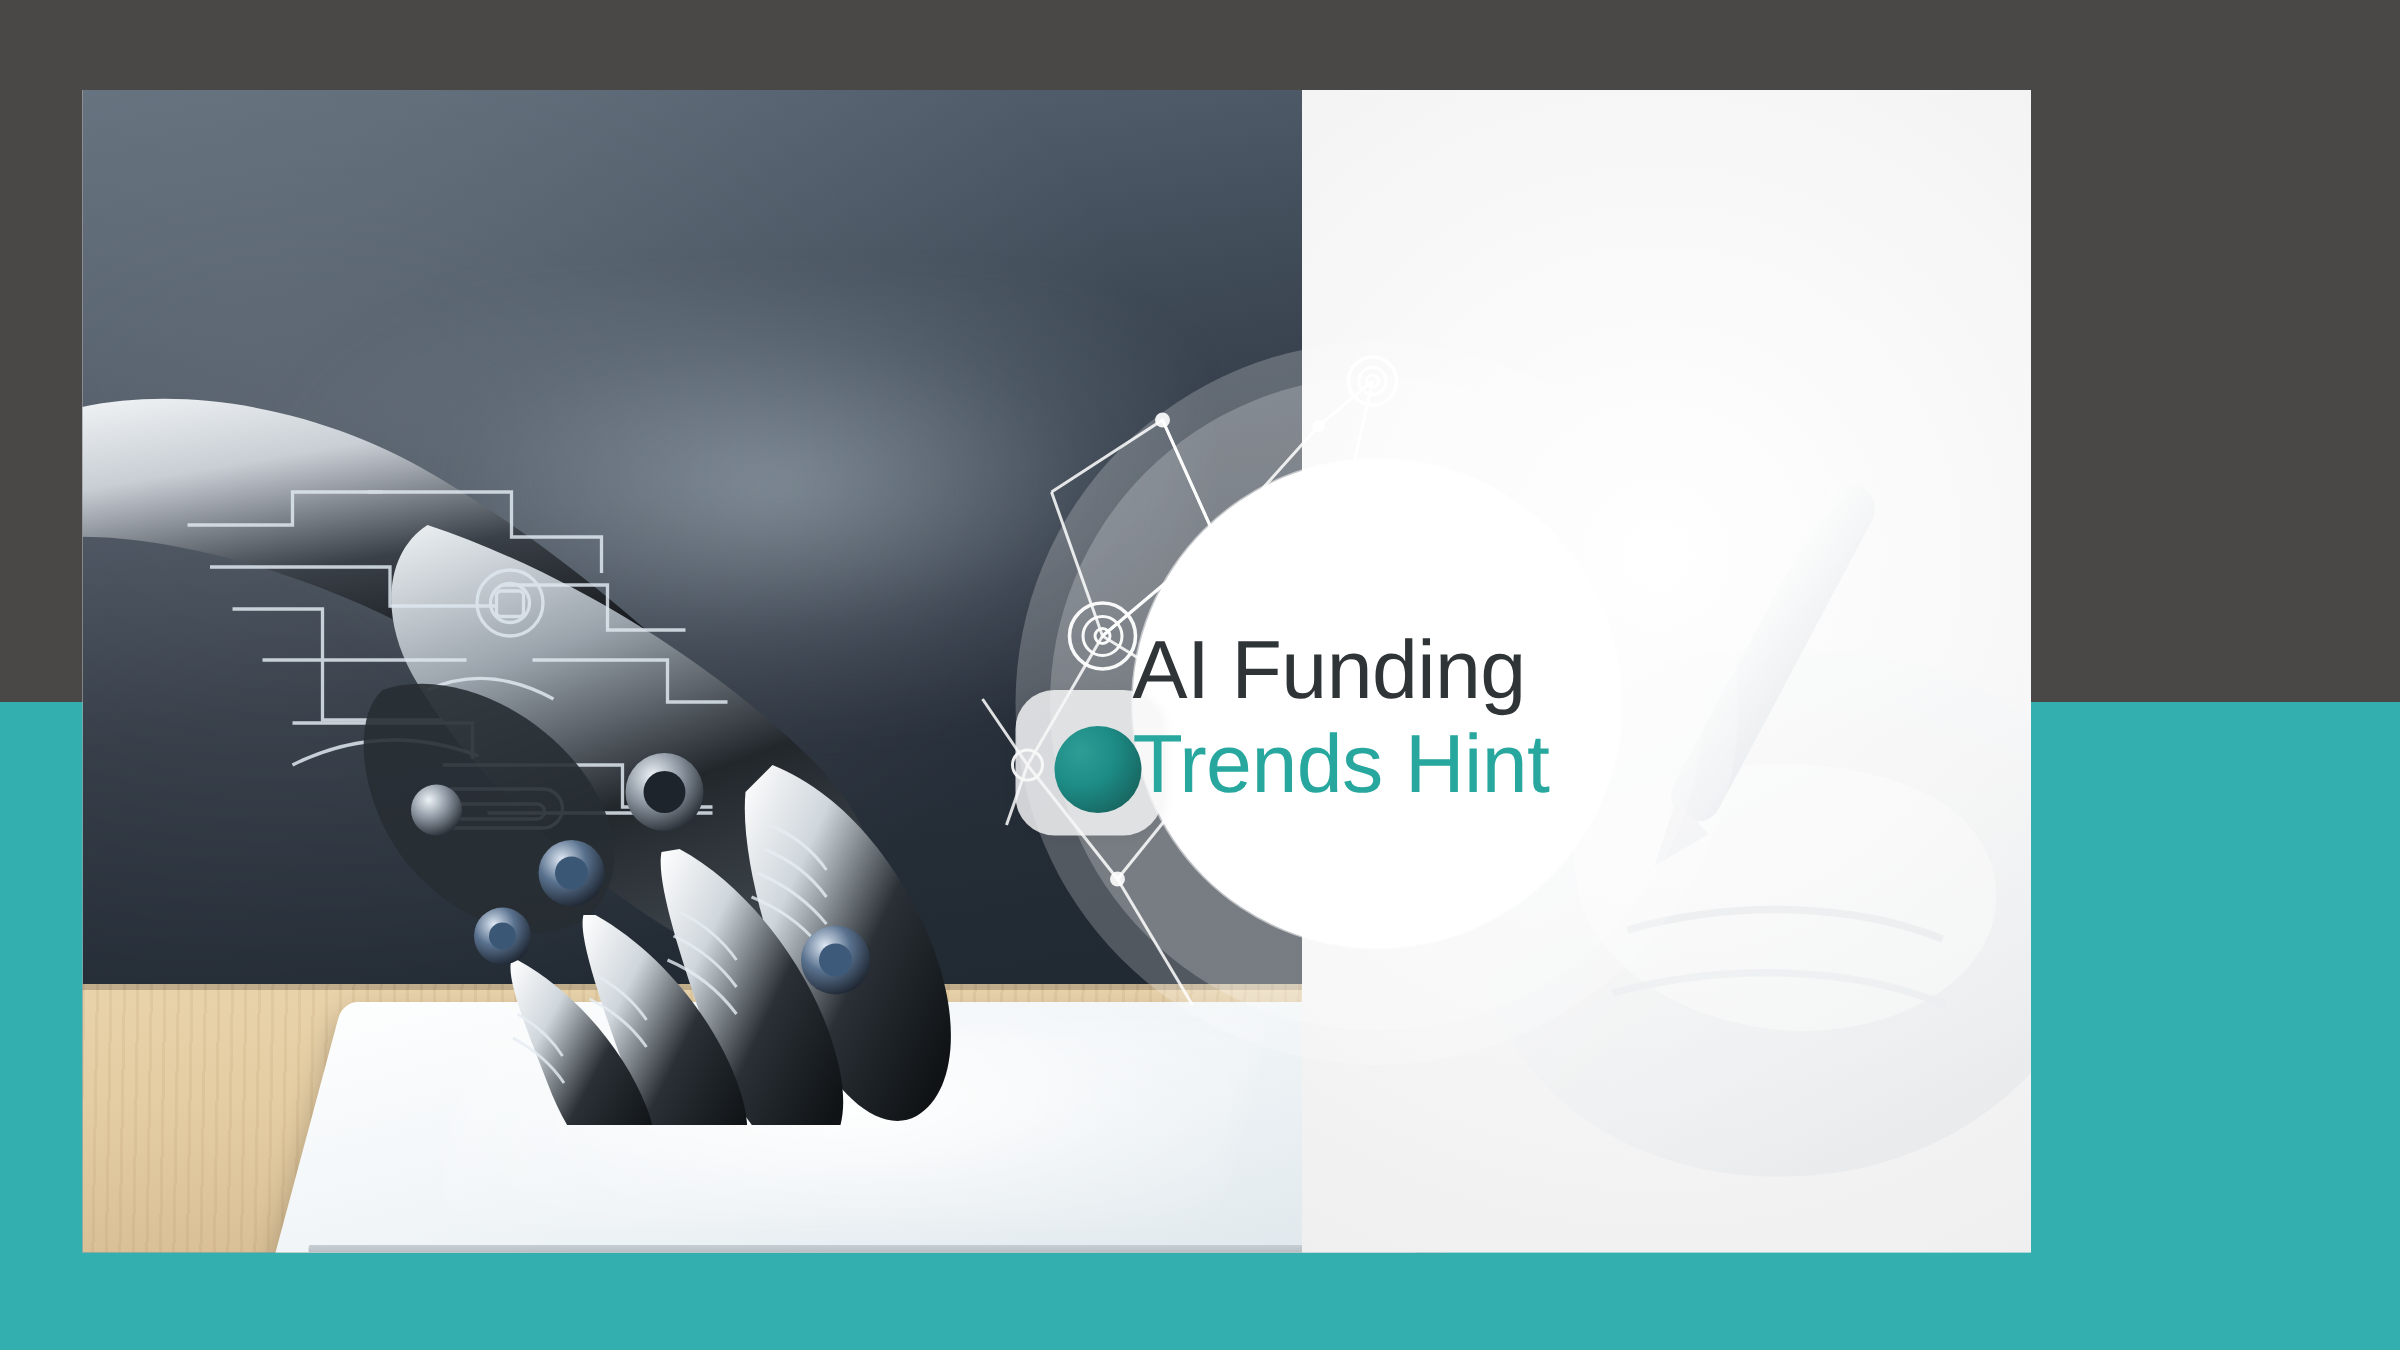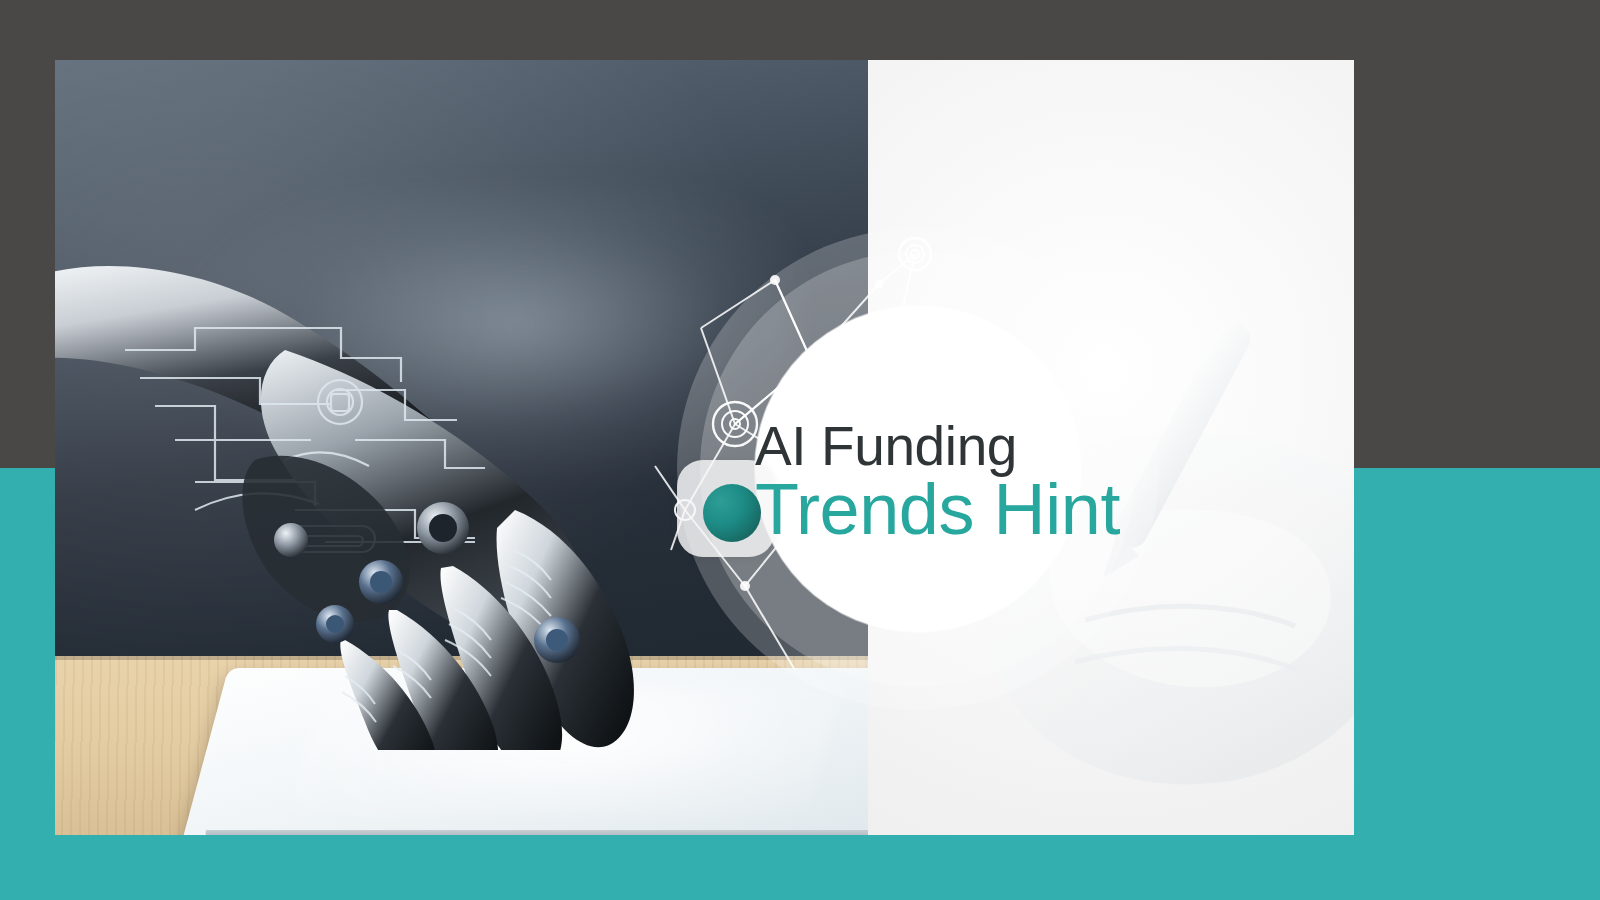--- a/index.html
+++ b/index.html
@@ -109,21 +109,21 @@
     background:radial-gradient(circle at 30% 30%, #2e9d96 0%, #1d8c86 40%, #15534e 100%);
   }
 
   
   .titlewrap{position:absolute;left:700px;top:355px;width:700px;}
   .t-line1{
     font-size:55px;line-height:62px;font-weight:400;color:#2f3437;letter-spacing:-.4px;
     white-space:nowrap;
   }
   .t-line2{
-    font-size:72px;line-height:64px;font-weight:400;color:#28a79f;letter-spacing:-.4px;
+    font-size:55px;line-height:64px;font-weight:400;color:#28a79f;letter-spacing:-.4px;
     white-space:nowrap;
   }
   .t-sub{
     margin-top:8px;font-size:28px;line-height:34px;font-weight:400;color:#3a4043;
     white-space:nowrap;
   }
 
   
   .logo{position:absolute;left:1388px;top:718px;width:115px;height:82px;}
 </style>

